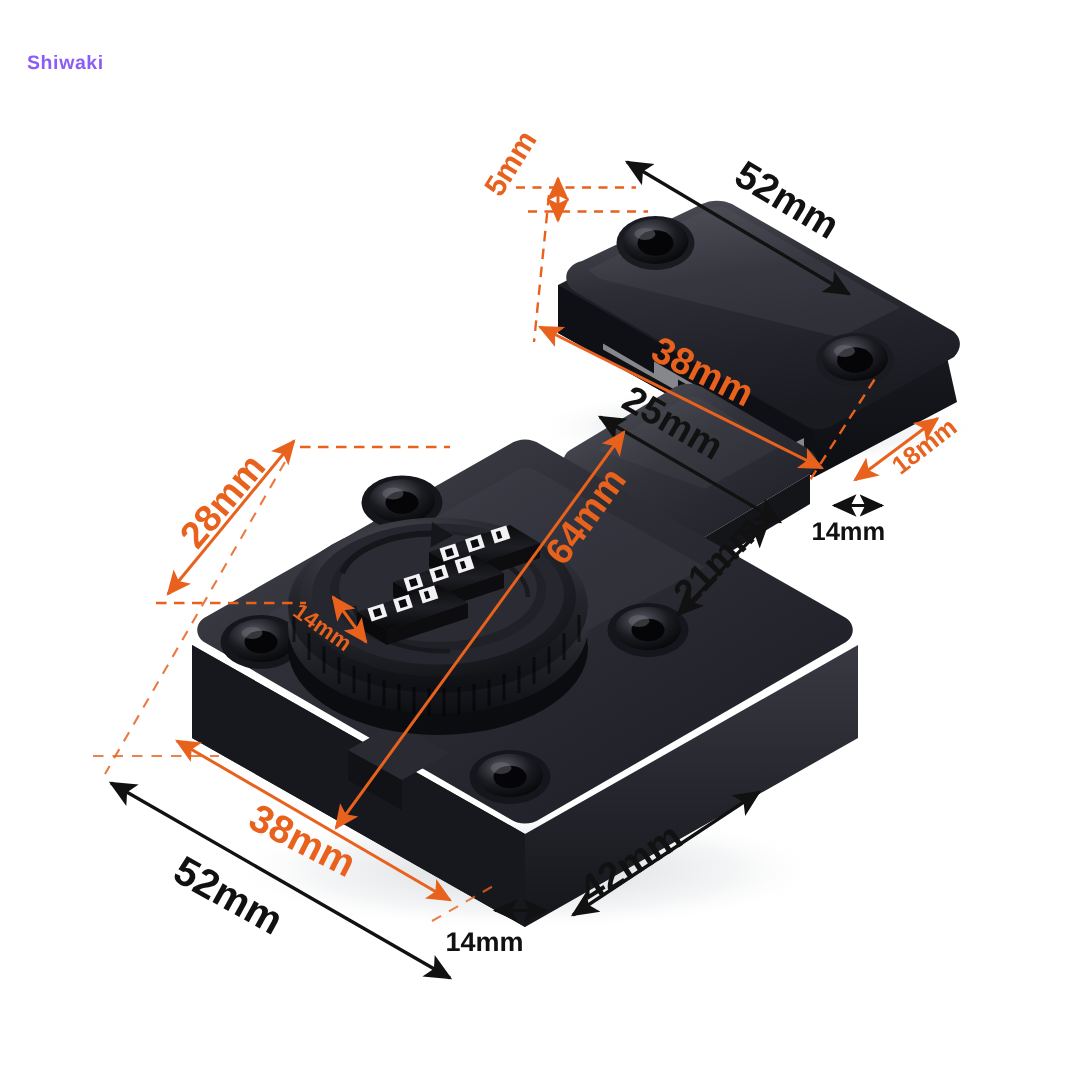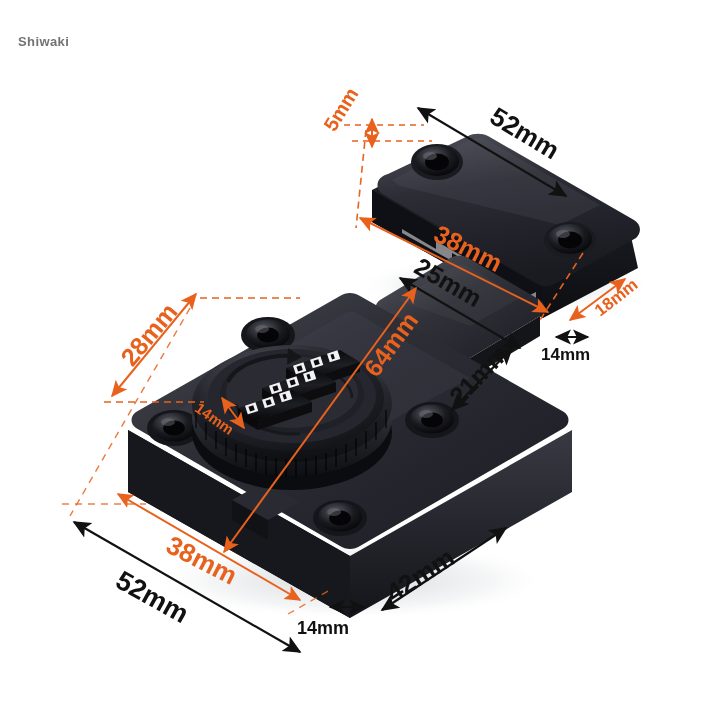--- a/index.html
+++ b/index.html
@@ -16,21 +16,21 @@
     font-family: "Liberation Sans", sans-serif;
   }
 
   
   #watermark {
     position: absolute;
     left: 18px;
     top: 34px;
     font-size: 13px;
     font-weight: bold;
-    color: #737373;
+    color: #8b5cf6;
     letter-spacing: 0.4px;
     white-space: nowrap;
   }
 
   
   .dim {
     position: absolute;
     white-space: nowrap;
     font-weight: bold;
     transform-origin: 50% 50%;

